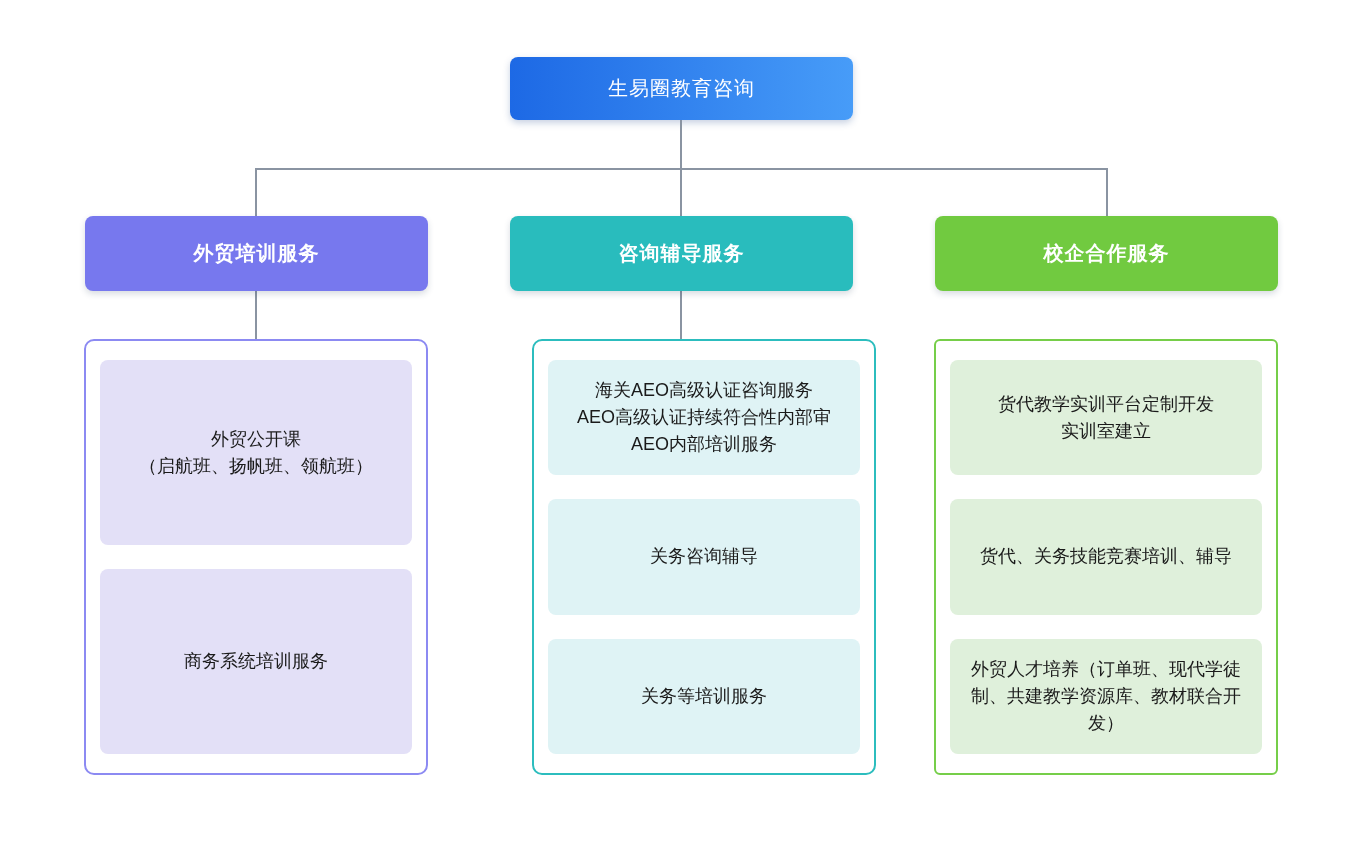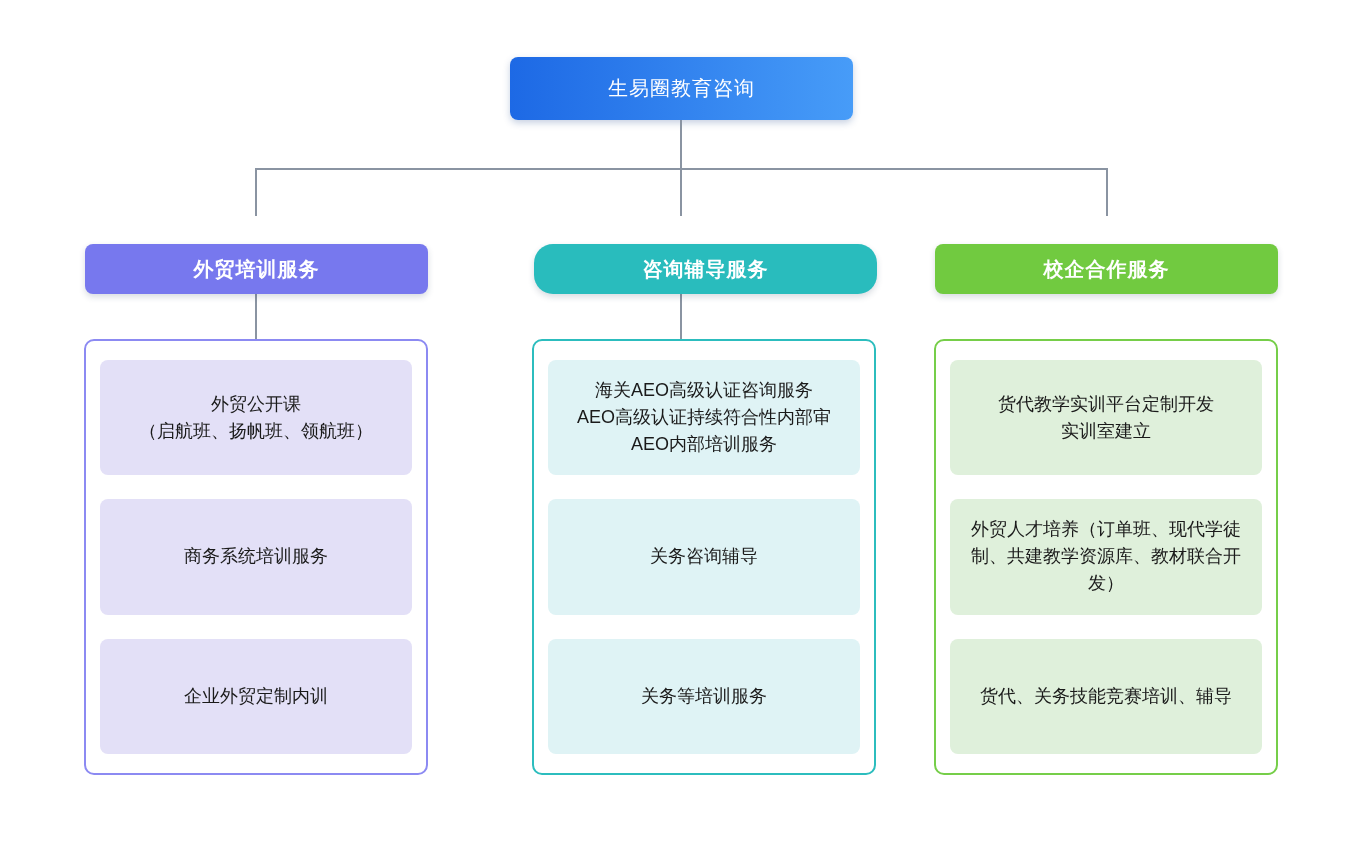--- a/index.html
+++ b/index.html
@@ -33,45 +33,44 @@
     position:absolute;
     left:510px;top:57px;width:343px;height:63px;
     border-radius:8px;
     display:flex;align-items:center;justify-content:center;
     color:#ffffff;font-size:20px;font-weight:400;letter-spacing:1px;
     box-shadow:0 3px 7px rgba(30,70,140,0.25);
   }
   
   .branch-header{
     position:absolute;
-    top:216px;width:343px;height:50px;
+    top:216px;width:343px;height:75px;
     border-radius:8px;
     display:flex;align-items:center;justify-content:center;
     color:#ffffff;font-size:20px;font-weight:700;letter-spacing:1px;
     background:var(--hdr,#999);
     box-shadow:0 3px 6px rgba(40,60,90,0.18);
-    margin-top:28px;
   }
   #branch-0 .branch-header{left:85px;}
-  #branch-1 .branch-header{left:534px;border-radius:19px;}
+  #branch-1 .branch-header{left:510px;}
   #branch-2 .branch-header{left:935px;text-align:right;}
   
   .branch-container{
     position:absolute;
     top:339px;width:344px;height:436px;
     box-sizing:border-box;
     background:#ffffff;
     border:2px solid var(--bdr,#ccc);
     border-radius:10px;
     padding:19px 14px;
     display:flex;flex-direction:column;gap:24px;
   }
   #branch-0 .branch-container{left:84px;}
   #branch-1 .branch-container{left:532px;}
-  #branch-2 .branch-container{left:934px;}
+  #branch-2 .branch-container{left:934px;border-radius:6px;}
   
   .leaf{
     flex:1 1 0;
     background:var(--itm,#eee);
     border-radius:8px;
     display:flex;align-items:center;justify-content:center;
     text-align:center;
     padding:6px 10px;
     box-sizing:border-box;
   }
@@ -104,23 +103,20 @@
       <span>外贸培训服务</span>
     </div>
     <div class="branch-container">
       <div class="leaf">
           <span>外贸公开课
 （启航班、扬帆班、领航班）</span>
         </div>
       <div class="leaf">
           <span>商务系统培训服务</span>
         </div>
-      <div class="leaf">
-          <span>企业外贸定制内训</span>
-        </div>
     </div>
   </div>
 
   <div id="branch-1" class="branch" style="--hdr: #29BCBD; --bdr: #2CBDBE; --itm: #DFF3F5;">
     <div class="branch-header">
       <span>咨询辅导服务</span>
     </div>
     <div class="branch-container">
       <div class="leaf">
           <span>海关AEO高级认证咨询服务
@@ -139,21 +135,21 @@
   <div id="branch-2" class="branch" style="--hdr: #71CA40; --bdr: #76CE49; --itm: #DFF0DB;">
     <div class="branch-header">
       <span>校企合作服务</span>
     </div>
     <div class="branch-container">
       <div class="leaf">
           <span>货代教学实训平台定制开发
 实训室建立</span>
         </div>
       <div class="leaf">
-          <span>外贸人才培养（订单班、现代学徒制、共建教学资源库、教材联合开发）</span>
+          <span>货代、关务技能竞赛培训、辅导</span>
         </div>
       <div class="leaf">
-          <span>货代、关务技能竞赛培训、辅导</span>
+          <span>外贸人才培养（订单班、现代学徒制、共建教学资源库、教材联合开发）</span>
         </div>
     </div>
   </div>
 
 </div>
 
 </body></html>

